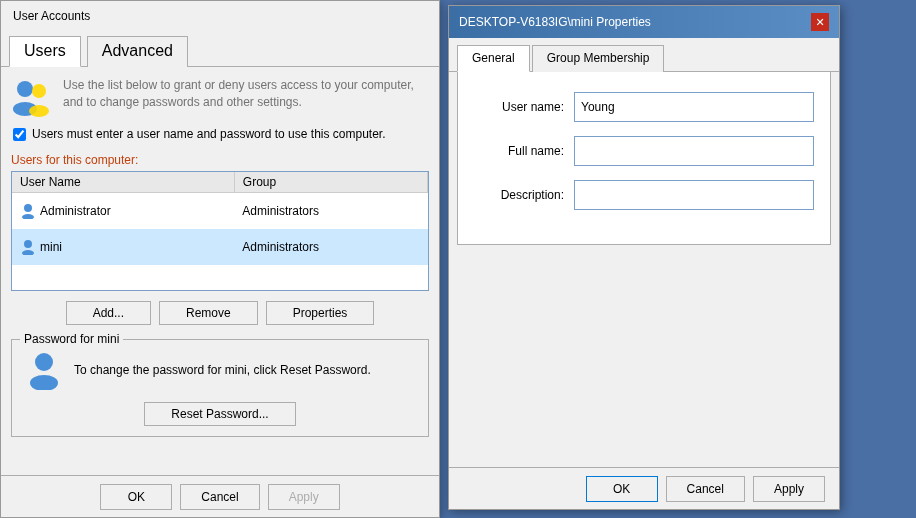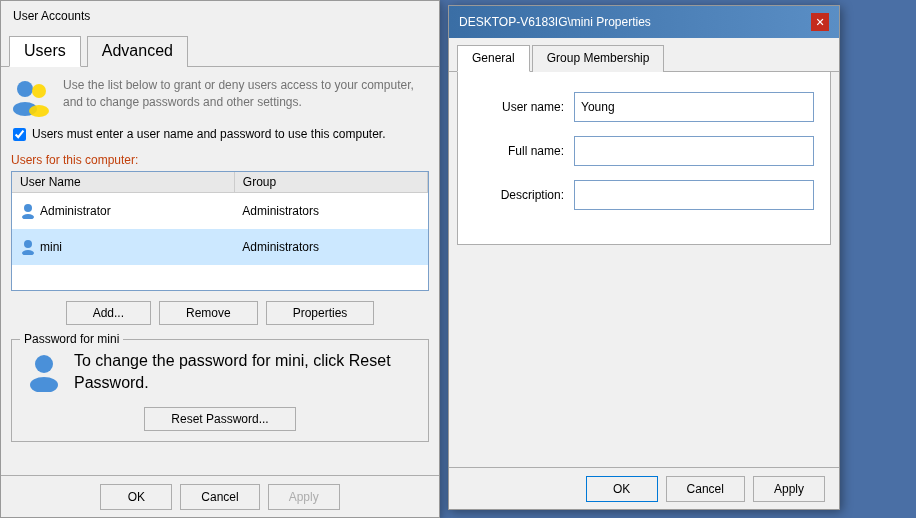--- a/index.html
+++ b/index.html
@@ -191,21 +191,21 @@
     }
 
     .password-icon {
       width: 38px;
       height: 38px;
       margin-right: 10px;
       flex-shrink: 0;
     }
 
     .password-text {
-      font-size: 16px;
+      font-size: 12px;
       line-height: 1.4;
     }
 
     .reset-btn-row {
       display: flex;
       justify-content: center;
     }
 
     
     .dialog-footer {

